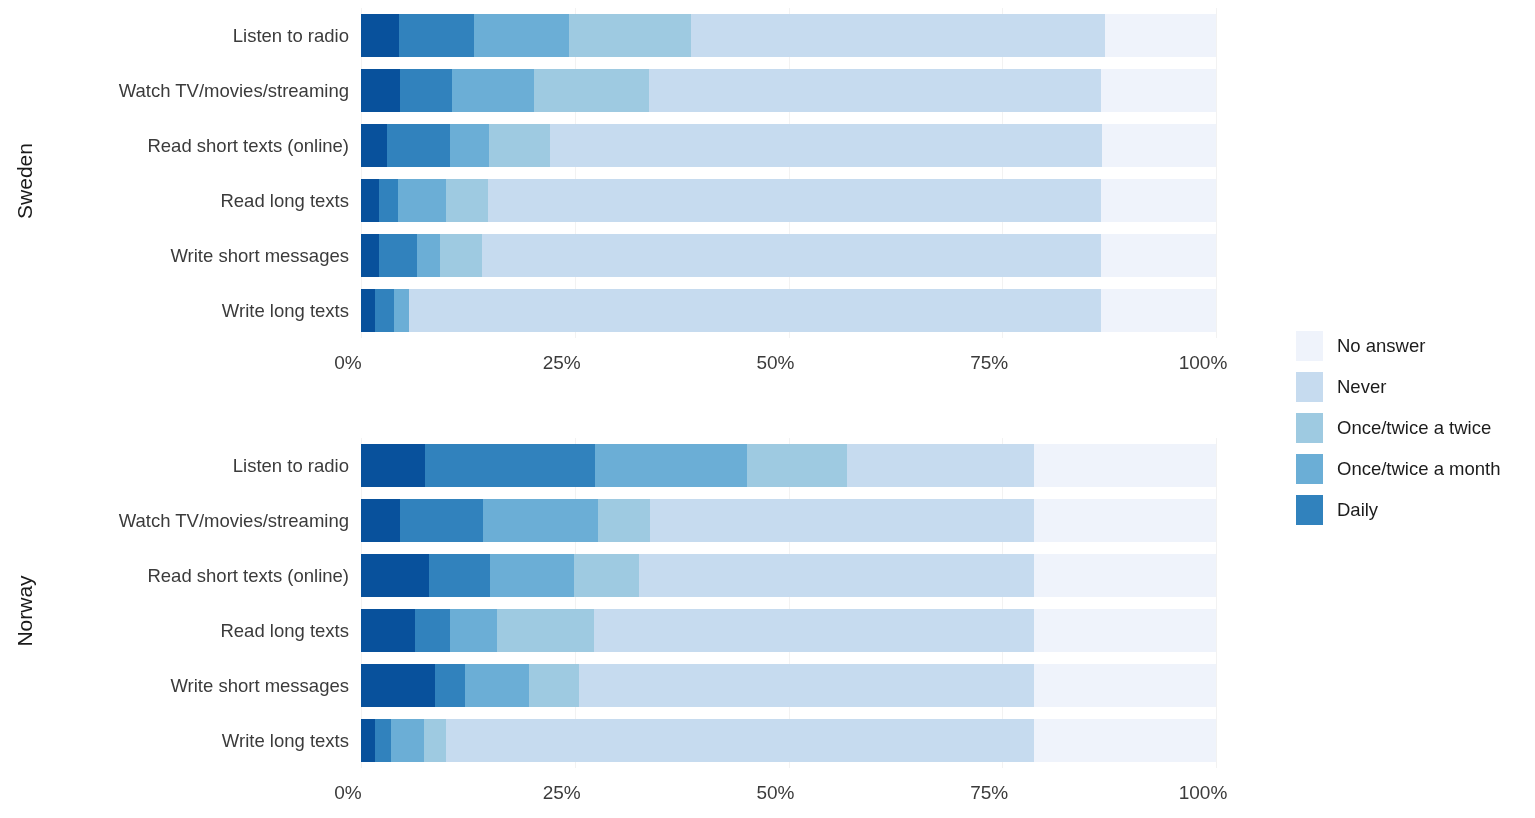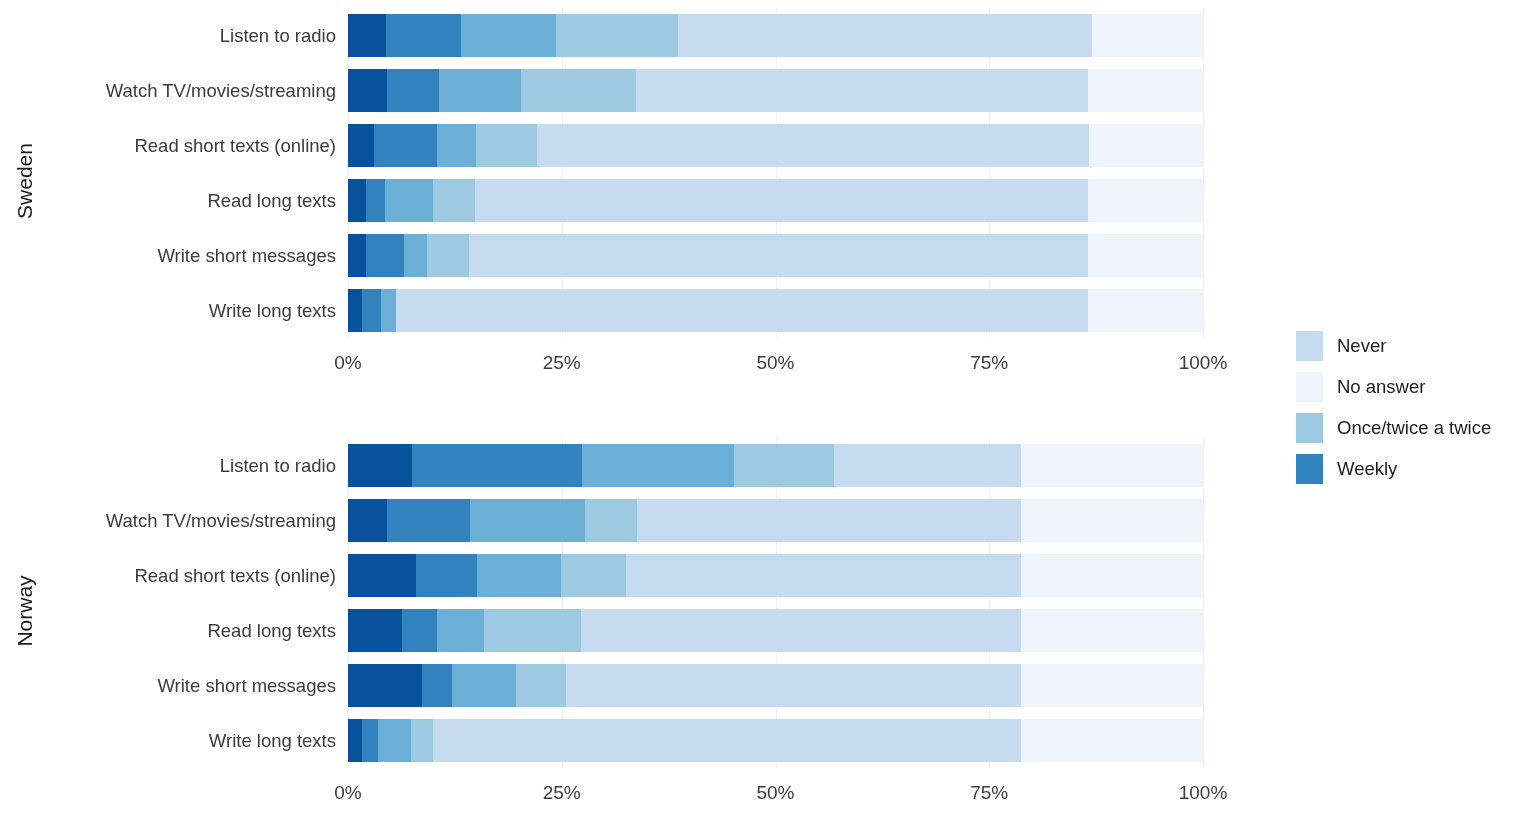--- a/index.html
+++ b/index.html
@@ -45,21 +45,21 @@
     white-space: nowrap;
   }
   .panel-strip-label span {
     display: block;
     transform: rotate(-90deg);
     transform-origin: center center;
   }
 
   .rows {
     position: absolute;
-    left: 45px;
+    left: 58px;
     top: 0;
     width: 1245px;
   }
 
   .row {
     position: relative;
     height: 55px;
     display: flex;
     align-items: center;
   }
@@ -419,30 +419,34 @@
   <div class="axis" id="axis-norway">
       <div class="axis-tick" style="left: 0px;">0%</div>
       <div class="axis-tick" style="left: 213.75px;">25%</div>
       <div class="axis-tick" style="left: 427.5px;">50%</div>
       <div class="axis-tick" style="left: 641.25px;">75%</div>
       <div class="axis-tick" style="left: 855px;">100%</div>
     </div>
 
   <div class="legend">
       <div class="legend-item">
+        <div class="legend-swatch" style="background: rgb(239, 243, 251);"></div>
+        <div class="legend-label">No answer</div>
+      </div>
+      <div class="legend-item">
         <div class="legend-swatch" style="background: rgb(198, 219, 239);"></div>
         <div class="legend-label">Never</div>
-      </div>
-      <div class="legend-item">
-        <div class="legend-swatch" style="background: rgb(239, 243, 251);"></div>
-        <div class="legend-label">No answer</div>
       </div>
       <div class="legend-item">
         <div class="legend-swatch" style="background: rgb(158, 202, 225);"></div>
         <div class="legend-label">Once/twice a twice</div>
       </div>
       <div class="legend-item">
+        <div class="legend-swatch" style="background: rgb(107, 174, 214);"></div>
+        <div class="legend-label">Once/twice a month</div>
+      </div>
+      <div class="legend-item">
         <div class="legend-swatch" style="background: rgb(49, 130, 189);"></div>
-        <div class="legend-label">Weekly</div>
+        <div class="legend-label">Daily</div>
       </div>
     </div>
 
 </div>
 
 </body></html>

